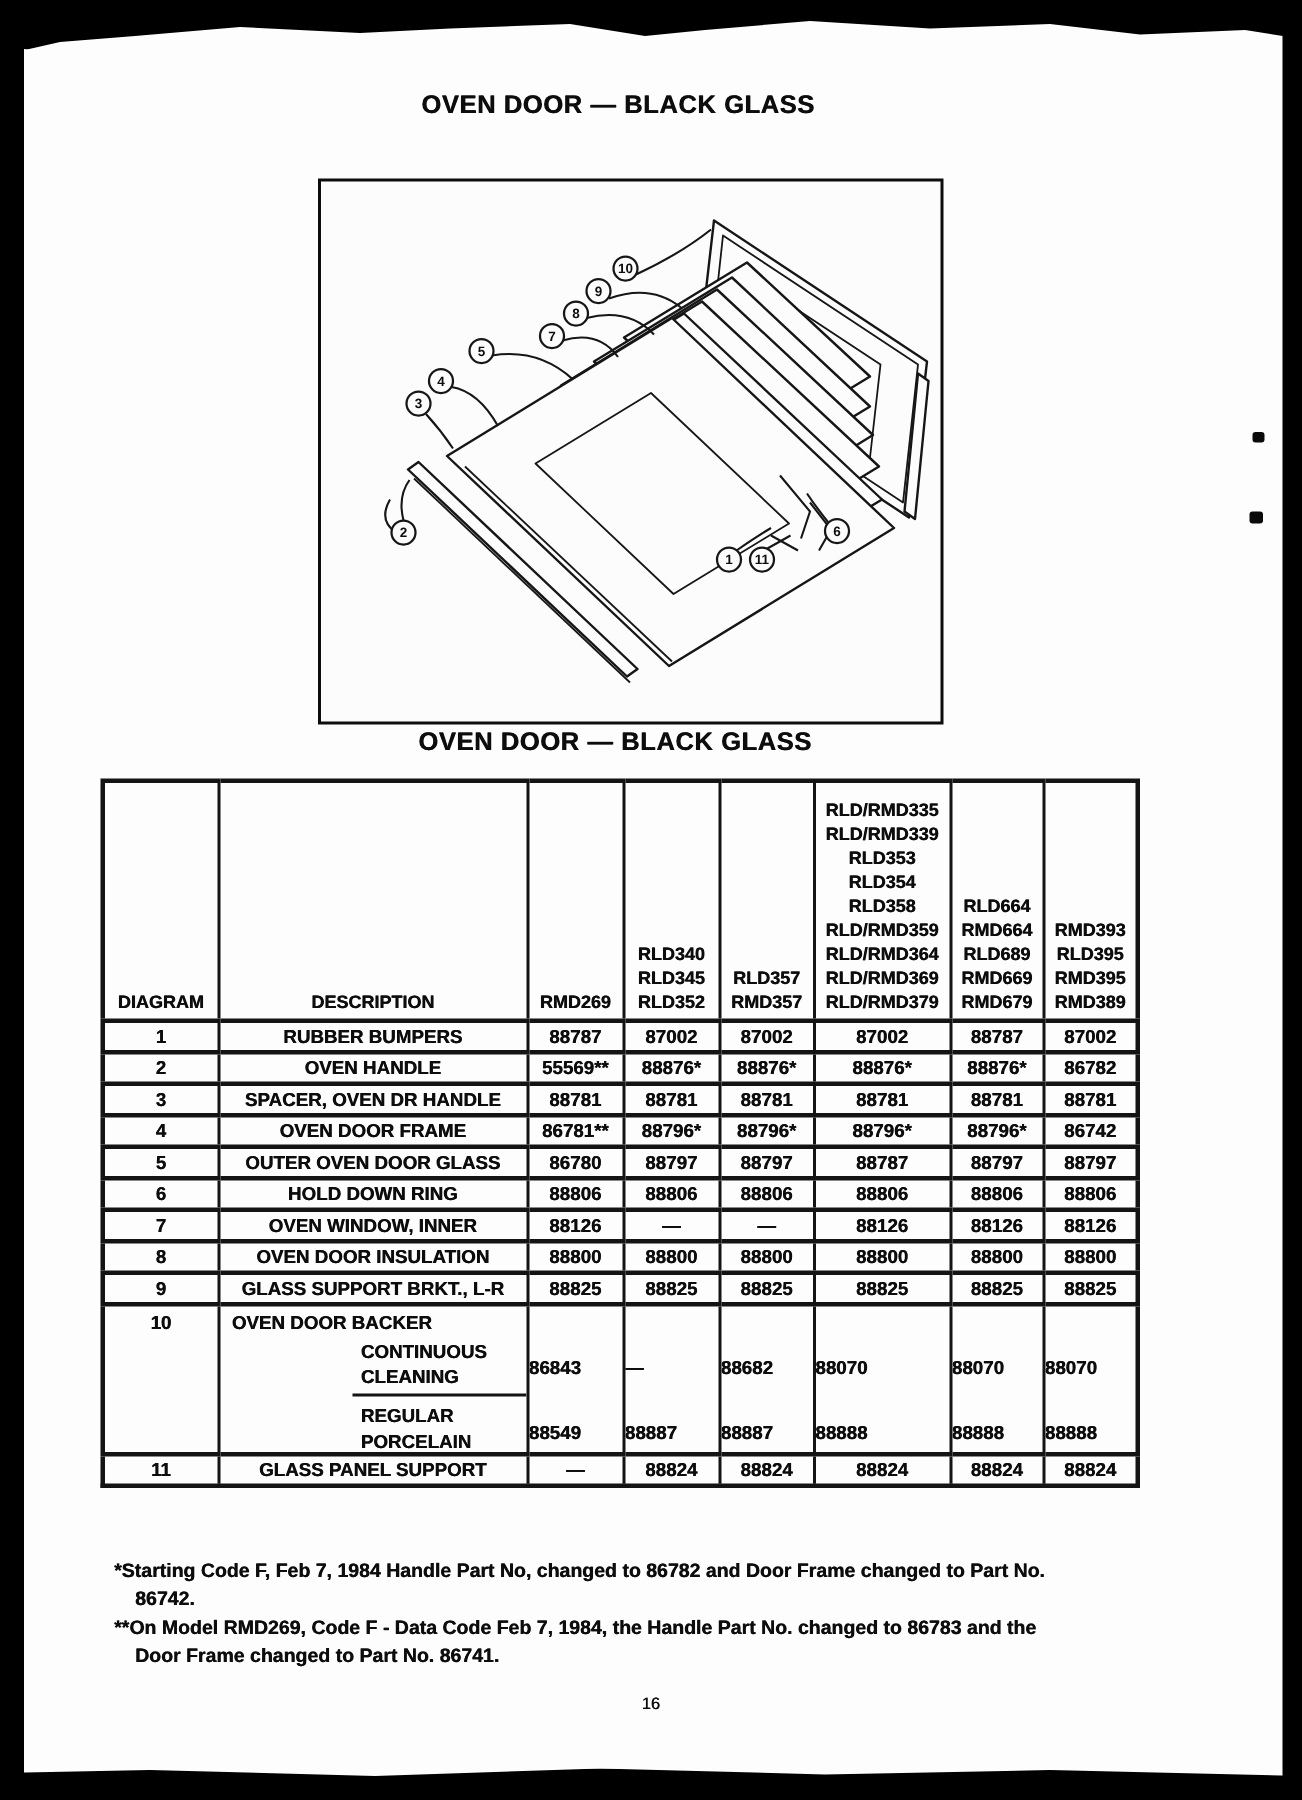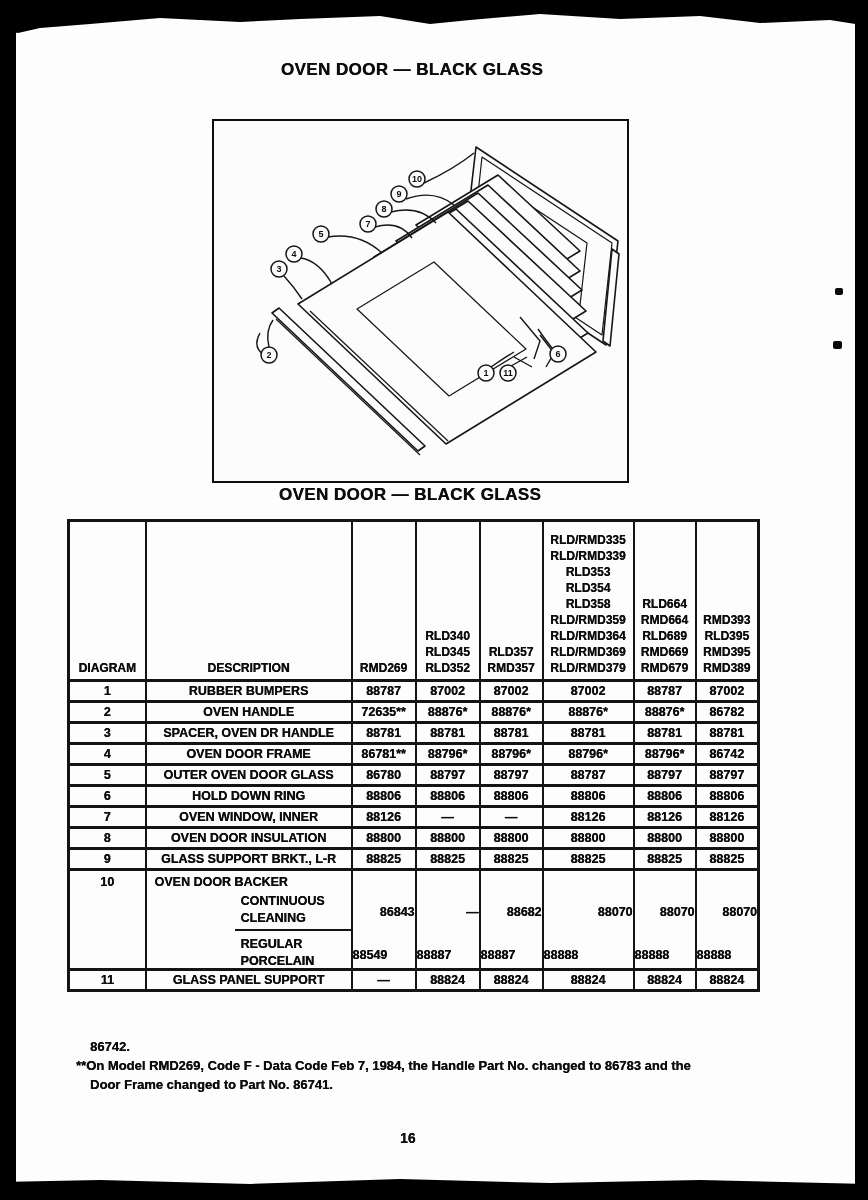--- a/index.html
+++ b/index.html
@@ -70,33 +70,33 @@
   }
   th.left { text-align:left; padding-left:4px;margin-left:48px; }
   table.parts td { height:21px; text-align:center; vertical-align:middle; }
   td.desc { text-align:left; padding-left:8px;margin-top:28px; }
   tr.r10 td { height:100px; position:relative; vertical-align:top; }
   tr.r10 td.num { padding-top:4px; }
   .r10-line { position:absolute; left:0; width:100%; line-height:16px; }
   .r10-desc-line { position:absolute; left:8px; line-height:16px; }
   .r10-sub { left:94px; }
   .r10-sep { position:absolute; left:88px; right:0; top:58px; border-top:2px solid #141414; }
-  .v1 { top:33px; text-align:right; }
+  .v1 { top:33px; text-align:left; }
   .v2 { top:76px; text-align:left; }
 
   
   .footnotes {
     position:absolute; left:76px; top:1037px; width:716px;
     font-size:13px; font-weight:bold; line-height:19px;
     text-shadow:0.3px 0 0 currentColor;
   }
   .fn-indent { padding-left:14px; }
   .page-number {
     position:absolute; left:400px; top:1130px; width:40px;
-    text-align:left; font-size:14px; font-weight:bold;
+    text-align:right; font-size:11px; font-weight:normal;
     text-shadow:0.3px 0 0 currentColor;
   }
 </style>
 </head>
 <body>
 
 <div class="scan-top"></div>
 <div class="scan-left"></div>
 <div class="scan-right"></div>
 <div class="scan-bottom"></div>
@@ -271,21 +271,21 @@
       <td>88787</td>
       <td>87002</td>
       <td>87002</td>
       <td>87002</td>
       <td>88787</td>
       <td>87002</td>
     </tr>
     <tr>
       <td class="num">2</td>
       <td class="desc">OVEN HANDLE</td>
-      <td>72635**</td>
+      <td>55569**</td>
       <td>88876*</td>
       <td>88876*</td>
       <td>88876*</td>
       <td>88876*</td>
       <td>86782</td>
     </tr>
     <tr>
       <td class="num">3</td>
       <td class="desc">SPACER, OVEN DR HANDLE</td>
       <td>88781</td>
@@ -398,18 +398,19 @@
       <td>88824</td>
       <td>88824</td>
       <td>88824</td>
       <td>88824</td>
     </tr>
   </tbody>
 </table>
 </div>
 
 <div class="footnotes">
+  <div>*Starting Code F, Feb 7, 1984 Handle Part No, changed to 86782 and Door Frame changed to Part No.</div>
   <div class="fn-indent">86742.</div>
   <div>**On Model RMD269, Code F - Data Code Feb 7, 1984, the Handle Part No. changed to 86783 and the</div>
   <div class="fn-indent">Door Frame changed to Part No. 86741.</div>
 </div>
 
 <div class="page-number">16</div>
 
 </body></html>

